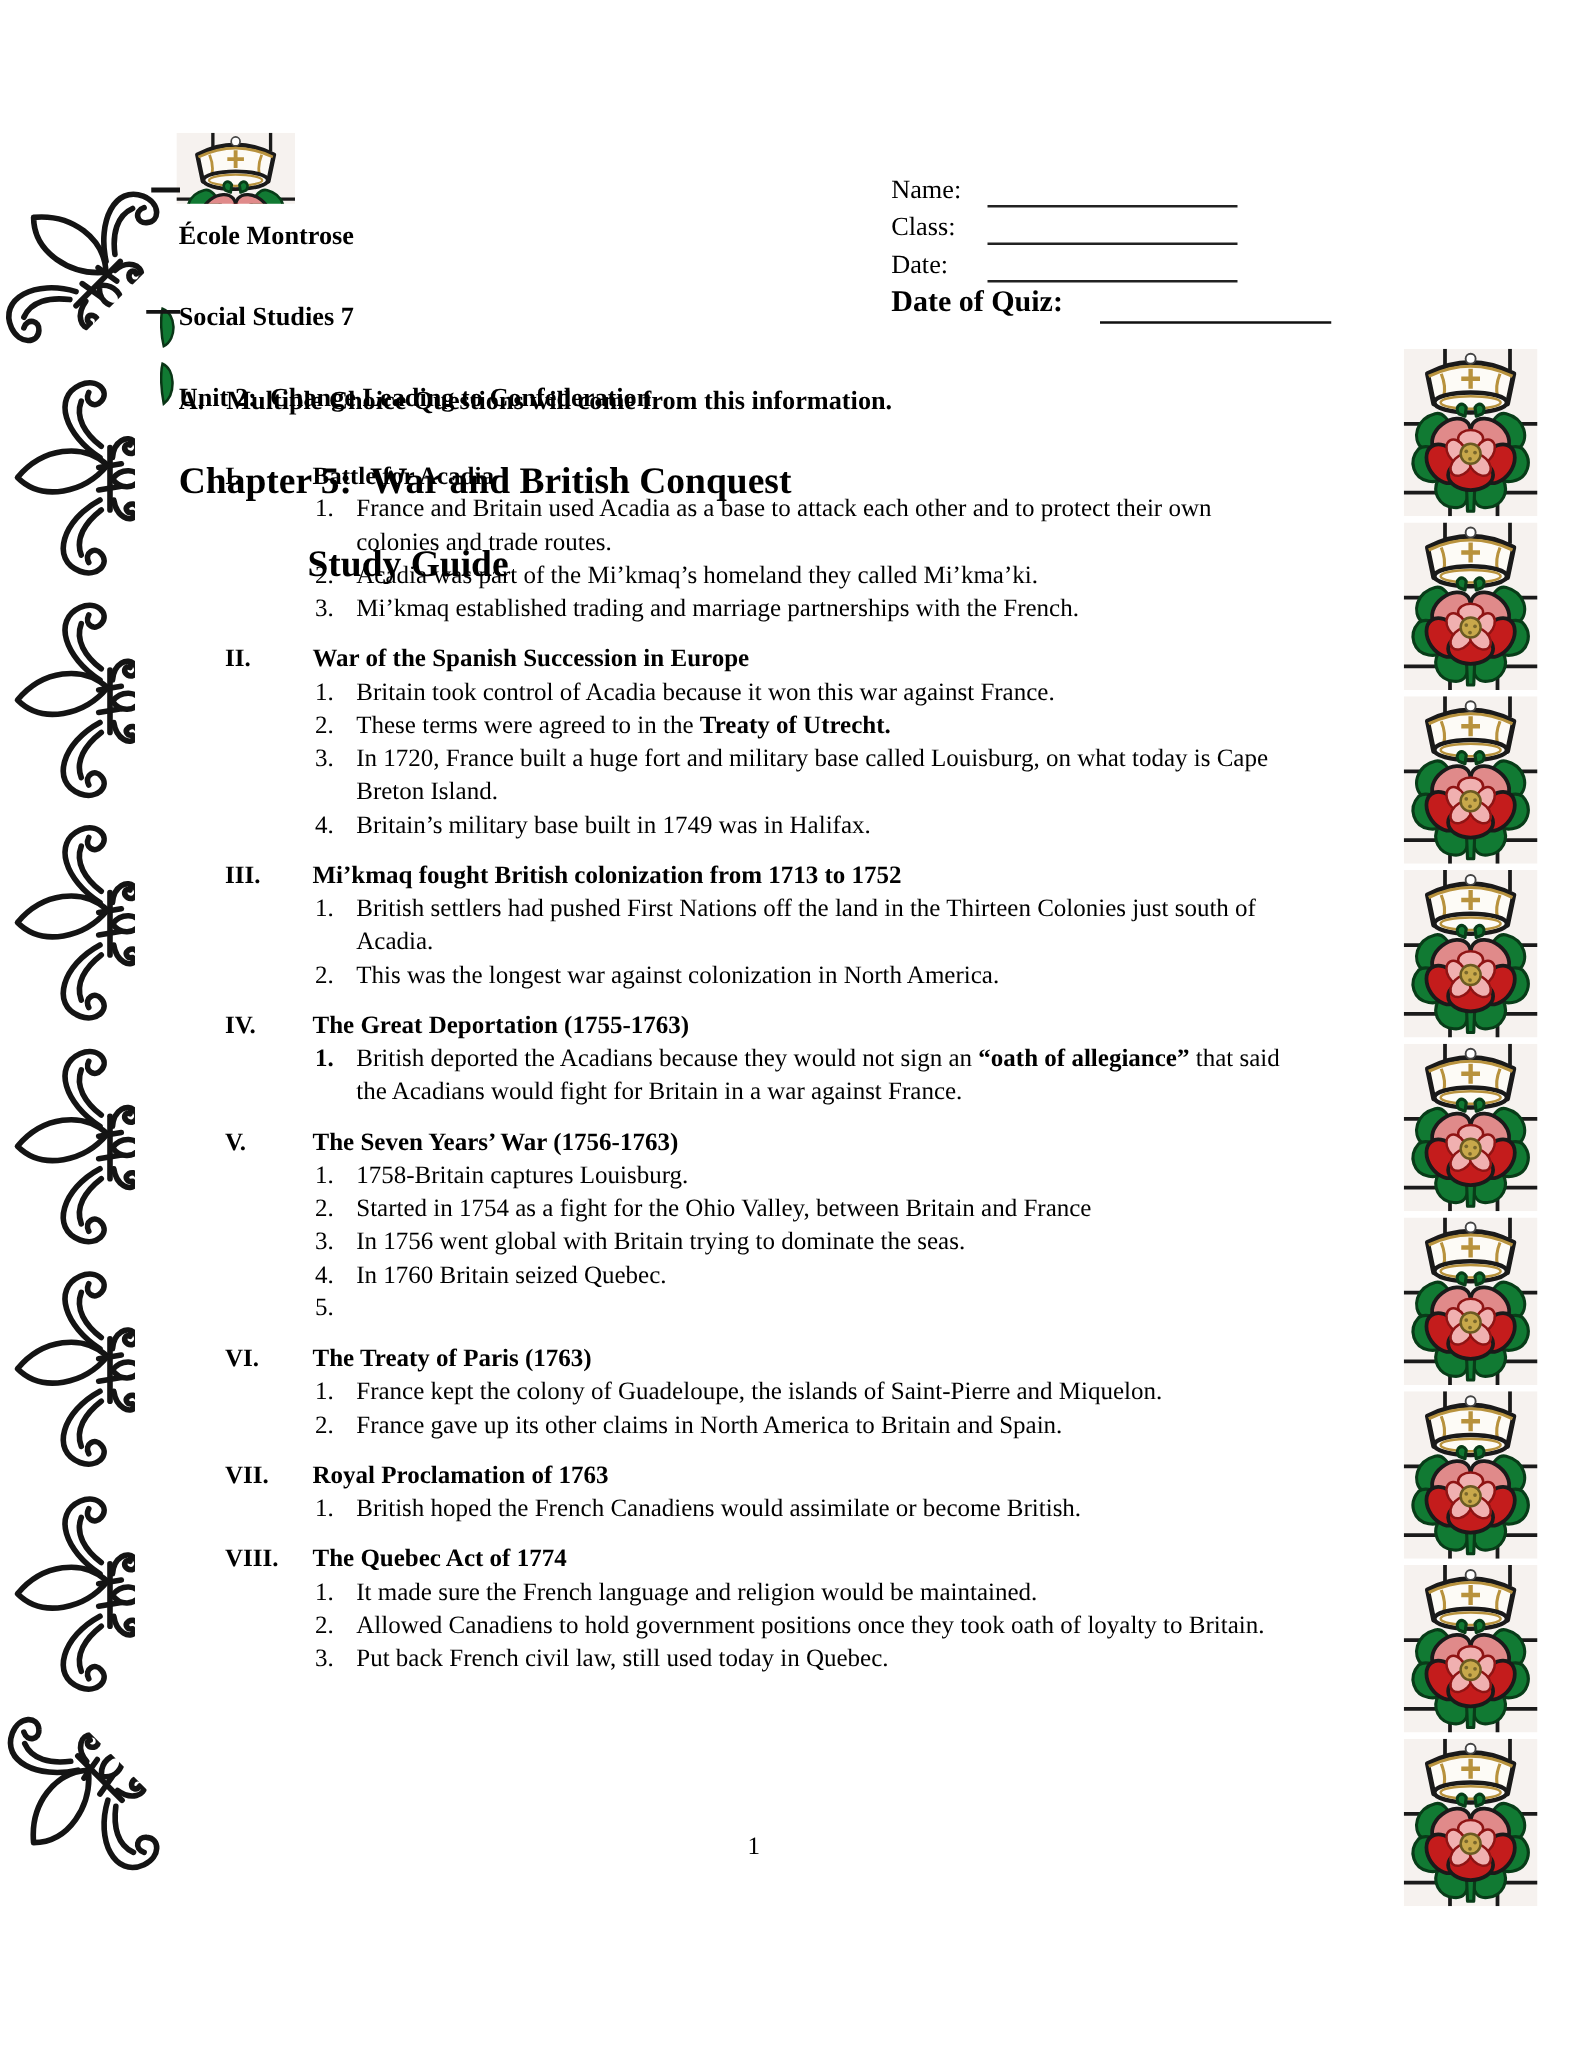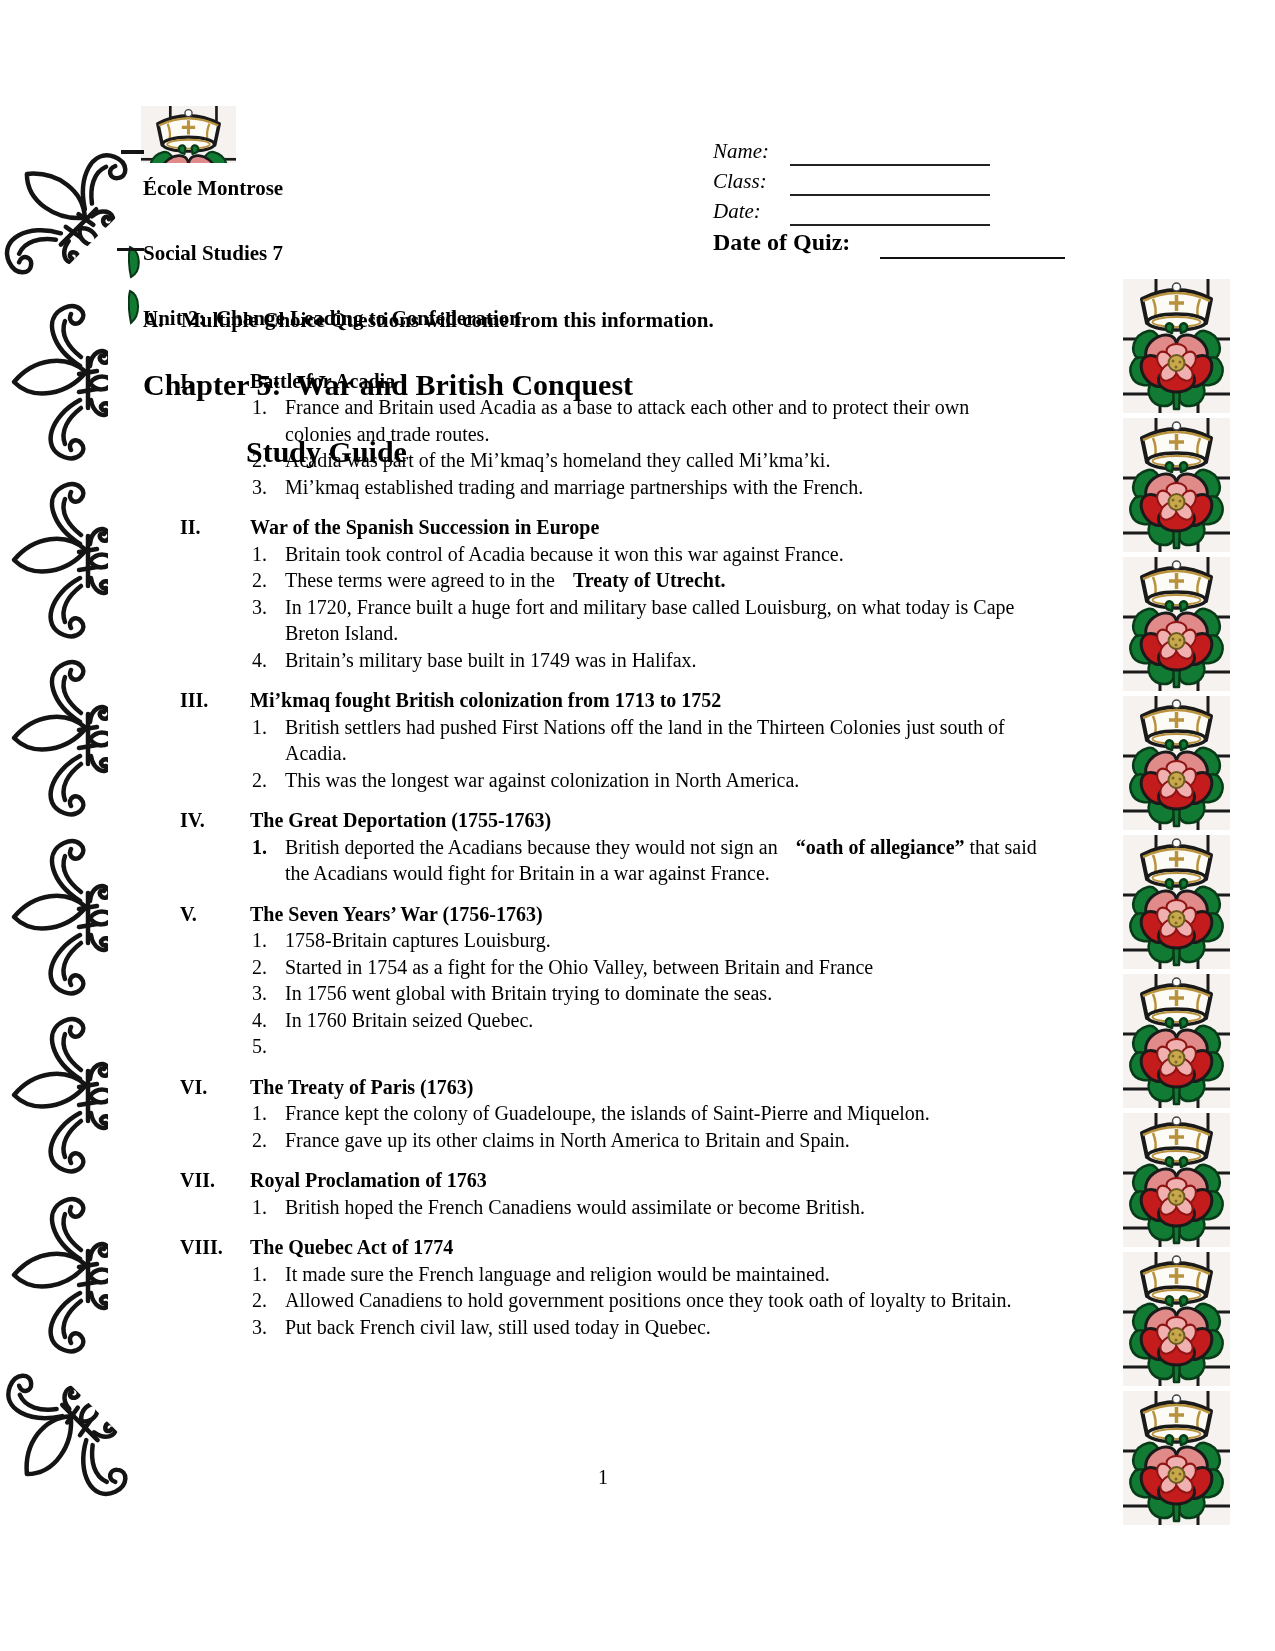--- a/index.html
+++ b/index.html
@@ -28,40 +28,40 @@
   #dash-mark{left:121px;top:150px;width:23px;height:4px;}
   #underscore-mark{left:117px;top:248px;width:27px;height:3px;}
 
   
   #header-left{position:absolute;left:143px;top:138px;white-space:pre-wrap;}
   .hl{font-weight:bold;font-size:21px;line-height:29px;}
   .hl-big{font-weight:bold;font-size:30px;line-height:31px;}
   #subtitle{margin-left:103px;}
 
   #header-right{position:absolute;left:713px;top:139px;}
-  .field-row{display:flex;height:30px;font-style:italic;}
+  .field-row{display:flex;height:30px;}
   .field-label{font-size:21px;width:77px;flex:none;}
   .field-line{width:200px;flex:none;border-bottom:2px solid #222;align-self:flex-end;margin-bottom:3px;}
   .quiz-row{display:flex;height:33px;justify-content:flex-end;}
   .quiz-label{font-size:24px;font-weight:bold;width:167px;flex:none;}
   .quiz-line{width:185px;flex:none;border-bottom:2.5px solid #111;align-self:flex-end;margin-bottom:3px;}
 
   
   #body{position:absolute;left:143px;top:307px;width:897px;font-size:20px;line-height:26.5px;}
   #instructions{display:flex;font-weight:bold;font-size:21px;white-space:pre-wrap;}
   #instr-marker{width:38px;flex:none;}
   .section{margin-top:14px;}
   .section:first-of-type{margin-top:34px;}
   .sec-head{display:flex;font-weight:bold;}
   .numeral{margin-left:37px;width:70px;flex:none;}
   .item{display:flex;}
   .item-num{margin-left:109px;width:33px;flex:none;}
   .item-num.bn{font-weight:bold;}
   .item-text{flex:1;}
-  .b{font-weight:bold;margin-left:13px;}
+  .b{font-weight:bold;}
 
   #page-number{position:absolute;left:598px;top:1466px;font-size:20px;}
 </style>
 </head>
 <body>
 <div id="canvas">
 
 <svg width="0" height="0" style="position:absolute" aria-hidden="true">
   <defs>
     <symbol id="fleur-sym" viewBox="0 0 100 160">

